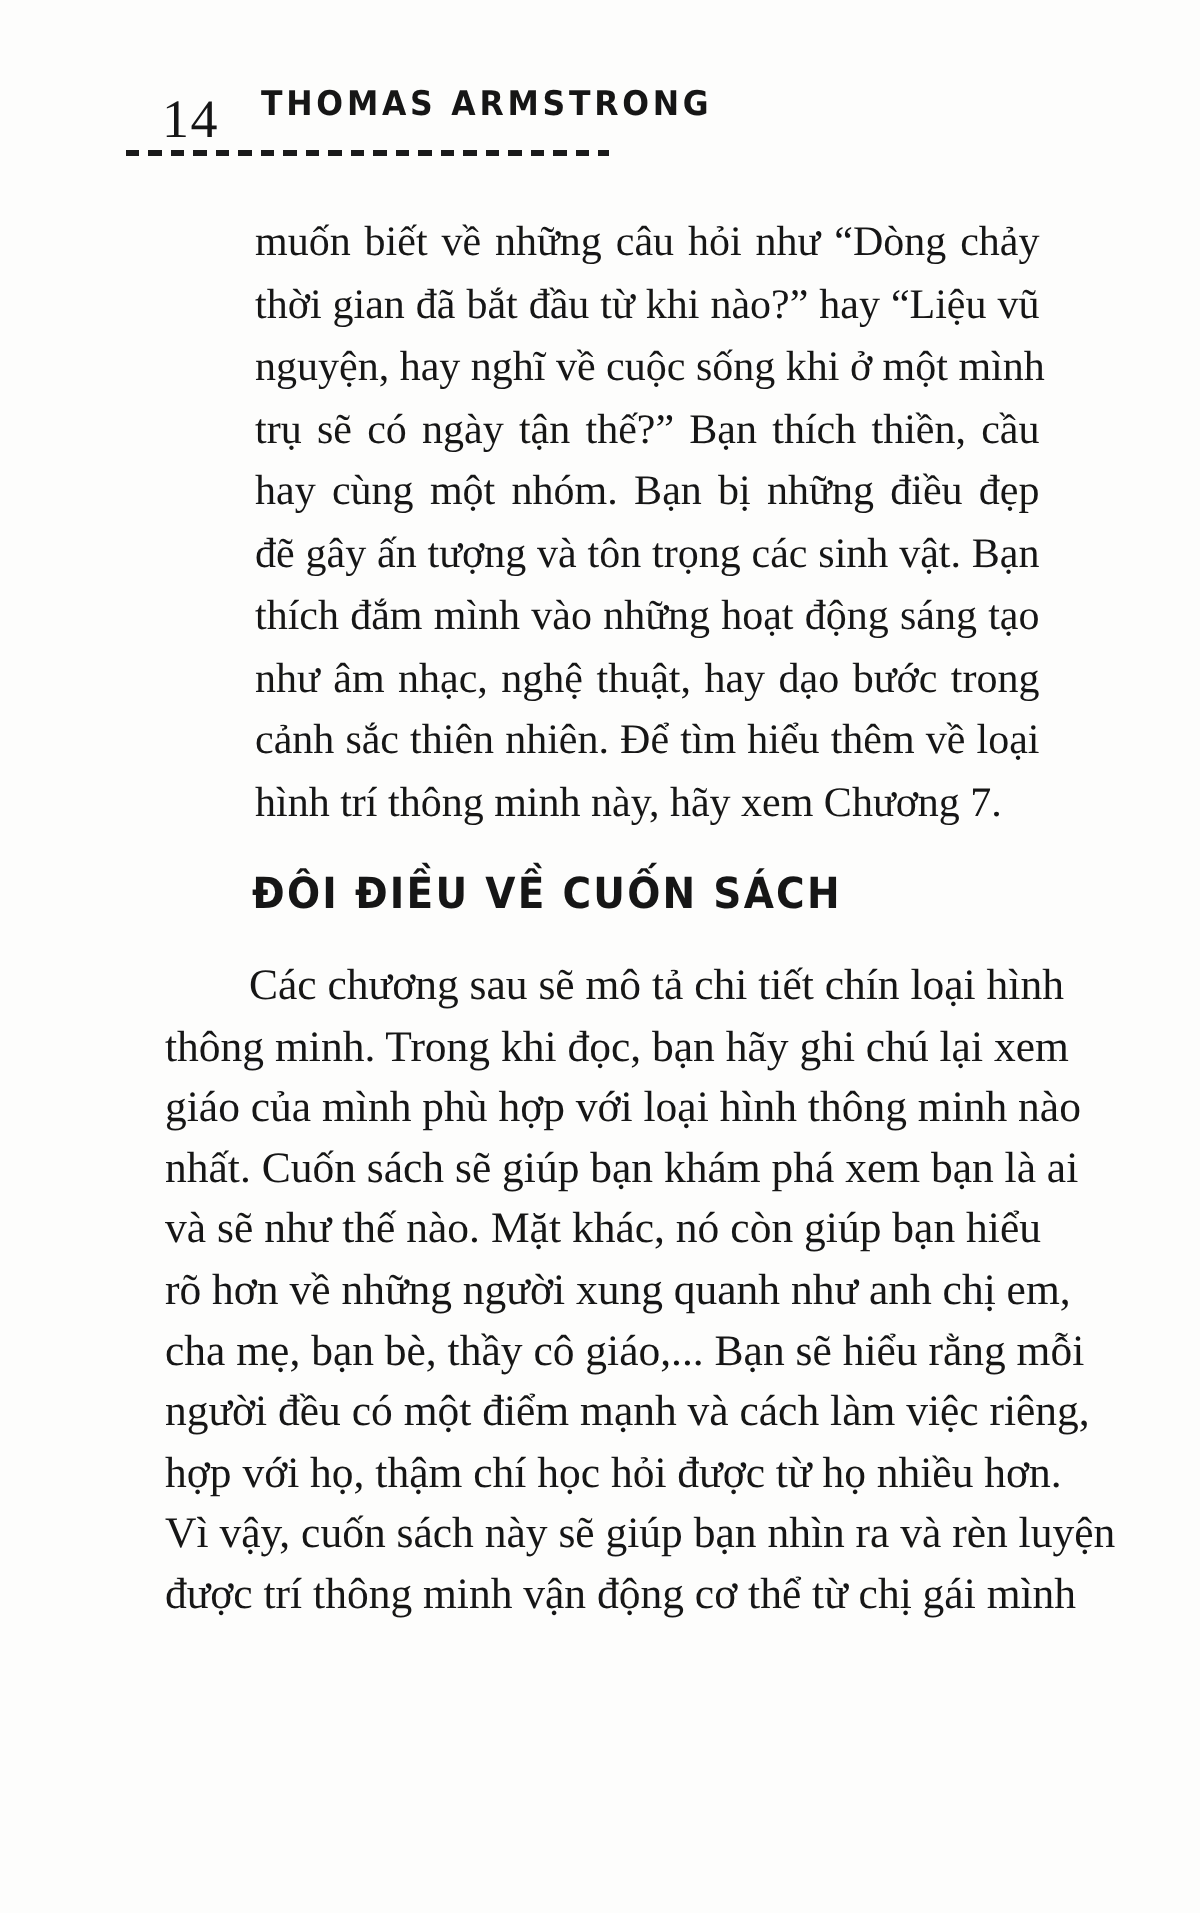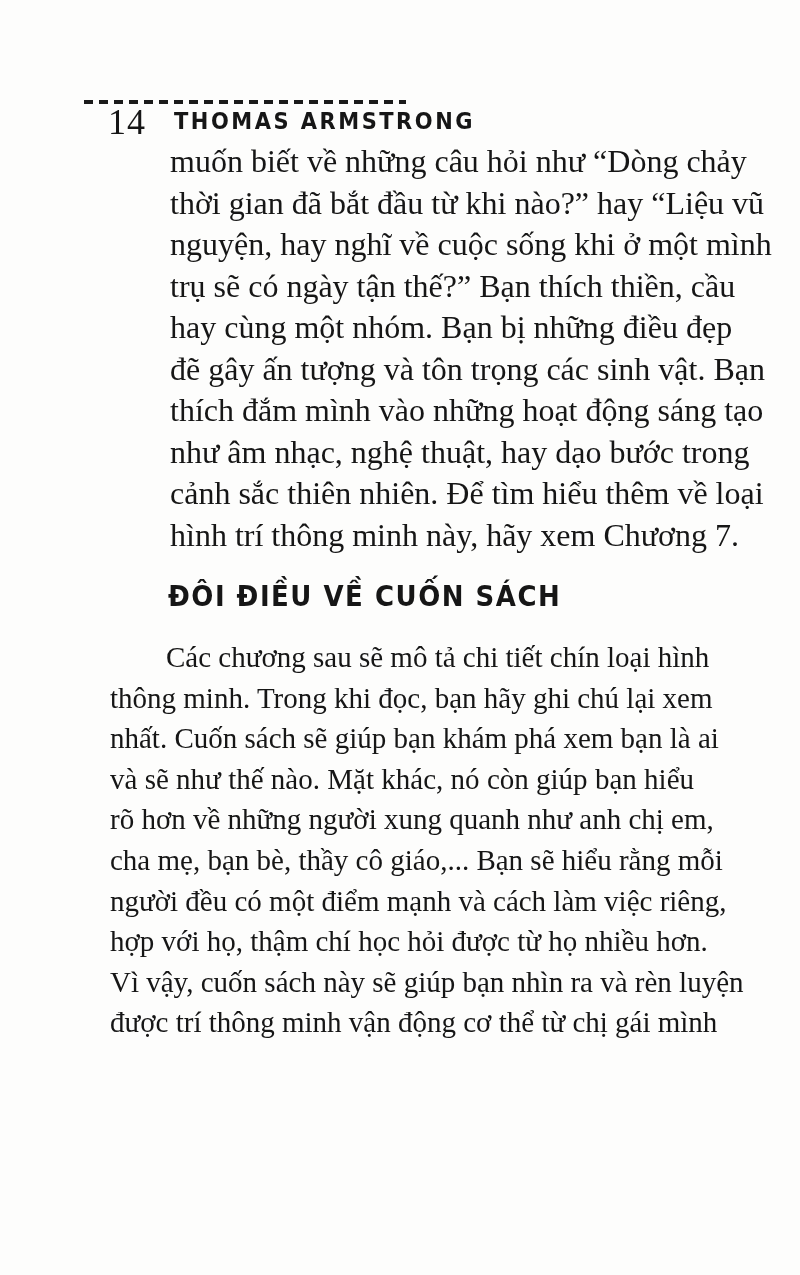--- a/index.html
+++ b/index.html
@@ -16,23 +16,22 @@
     color: #161616;
     overflow: hidden;
     font-family: "Liberation Serif", "DejaVu Serif", serif;
   }
   
   .running-header {
     position: absolute;
     left: 108px;
     top: 58px;
     display: flex;
-    align-items: center;
+    align-items: flex-start;
     gap: 28px;
-    margin-top: 43px;
   }
   .page-number {
     font-family: "Liberation Serif", "DejaVu Serif", serif;
     font-size: 36px;
     font-weight: 500;
     letter-spacing: 1px;
   }
   .running-title {
     font-family: "DejaVu Sans", "Liberation Sans", sans-serif;
     font-weight: 800;
@@ -45,21 +44,21 @@
     position: absolute;
     left: 84px;
     top: 100px;
     width: 322px;
     height: 4px;
     background: repeating-linear-gradient(to right, #1a1a1a 0px, #1a1a1a 9px, transparent 9px, transparent 15px);
   }
   
   .para {
     position: absolute;
-    font-size: 32px;
+    font-size: 28px;
   }
   .para .line {
     text-align: justify;
     text-align-last: justify;
     white-space: nowrap;
   }
   .para-quote {
     left: 170px;
     top: 141px;
     width: 523px;
@@ -113,20 +112,21 @@
       <div class="line">như âm nhạc, nghệ thuật, hay dạo bước trong</div>
       <div class="line">cảnh sắc thiên nhiên. Để tìm hiểu thêm về loại</div>
       <div class="line last-line">hình trí thông minh này, hãy xem Chương 7.</div>
     </div>
 
   <div class="section-heading">ĐÔI ĐIỀU VỀ CUỐN SÁCH</div>
 
   <div class="para para-body">
       <div class="line first-line">Các chương sau sẽ mô tả chi tiết chín loại hình</div>
       <div class="line">thông minh. Trong khi đọc, bạn hãy ghi chú lại xem</div>
+      <div class="line">giáo của mình phù hợp với loại hình thông minh nào</div>
       <div class="line">nhất. Cuốn sách sẽ giúp bạn khám phá xem bạn là ai</div>
       <div class="line">và sẽ như thế nào. Mặt khác, nó còn giúp bạn hiểu</div>
       <div class="line">rõ hơn về những người xung quanh như anh chị em,</div>
       <div class="line">cha mẹ, bạn bè, thầy cô giáo,... Bạn sẽ hiểu rằng mỗi</div>
       <div class="line">người đều có một điểm mạnh và cách làm việc riêng,</div>
       <div class="line">hợp với họ, thậm chí học hỏi được từ họ nhiều hơn.</div>
       <div class="line">Vì vậy, cuốn sách này sẽ giúp bạn nhìn ra và rèn luyện</div>
       <div class="line">được trí thông minh vận động cơ thể từ chị gái mình</div>
     </div>
 

